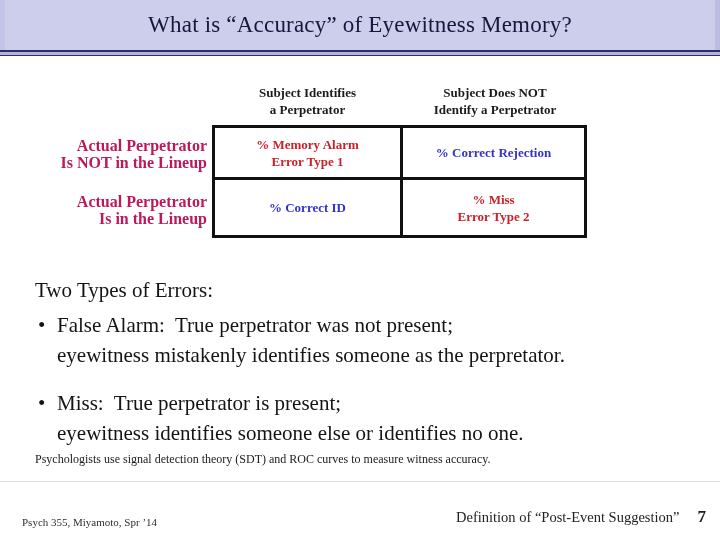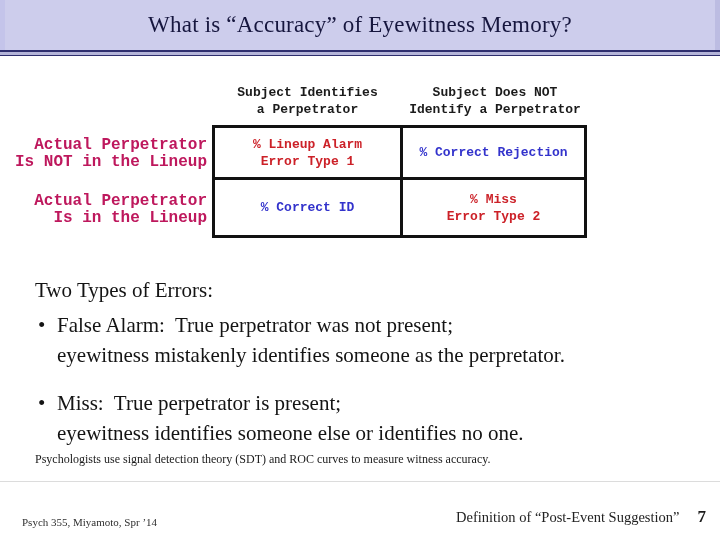--- a/index.html
+++ b/index.html
@@ -22,21 +22,21 @@
                0 6px 0 var(--title-border, #2e2e6e);
   }
   .title-text {
     margin:0; width:100%; line-height:50px; text-align:center;
     font-size:23px; font-weight:400; color:#16163e;
     font-family:"Liberation Serif", serif; letter-spacing:0.2px;
   }
 
   
   .matrix { position:absolute; left:0; top:0; width:632px; height:260px;
-            font-family:Liberation Mono, monospace; font-weight:700; }
+            font-family:Liberation Serif, serif; font-weight:700; }
   .col-header { position:absolute; top:84px; text-align:center;
                 font-size:13px; line-height:17px; color:#1b1b1b; }
   .col-header span { display:block; }
   .ch1 { left:212px; width:191px; }
   .ch2 { left:403px; width:184px; }
 
   .row-header { position:absolute; left:0; width:207px; text-align:right;
                 font-size:16px; line-height:17px; color:#be185d; }
   .row-header span { display:block; }
   .rh1 { top:137px; }
@@ -117,21 +117,21 @@
       <span>Actual Perpetrator</span>
       <span>Is NOT in the Lineup</span>
     </div>
     <div class="row-header rh2">
       <span>Actual Perpetrator</span>
       <span>Is in the Lineup</span>
     </div>
 
     <div class="grid">
       <div class="cell red c-r1c1">
-        <span>% Lineup Alarm</span>
+        <span>% Memory Alarm</span>
         <span>Error Type 1</span>
       </div>
       <div class="cell blue c-r1c2">
         <span>% Correct Rejection</span>
       </div>
       <div class="cell blue c-r2c1">
         <span>% Correct ID</span>
       </div>
       <div class="cell red c-r2c2">
         <span>% Miss</span>

